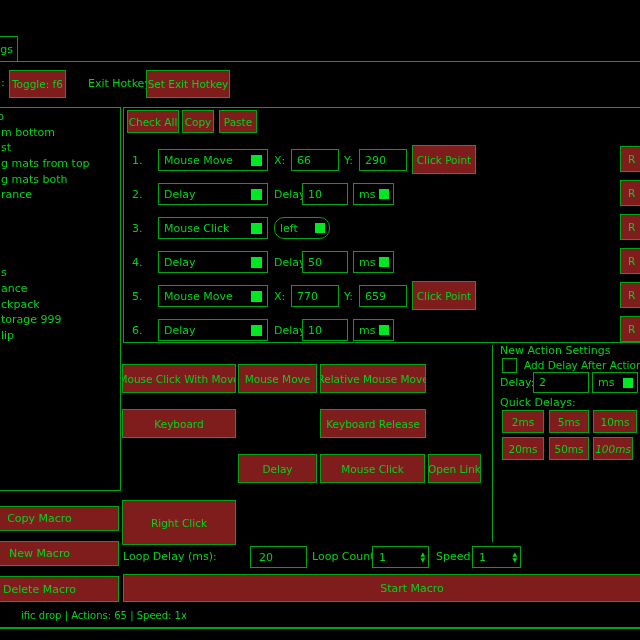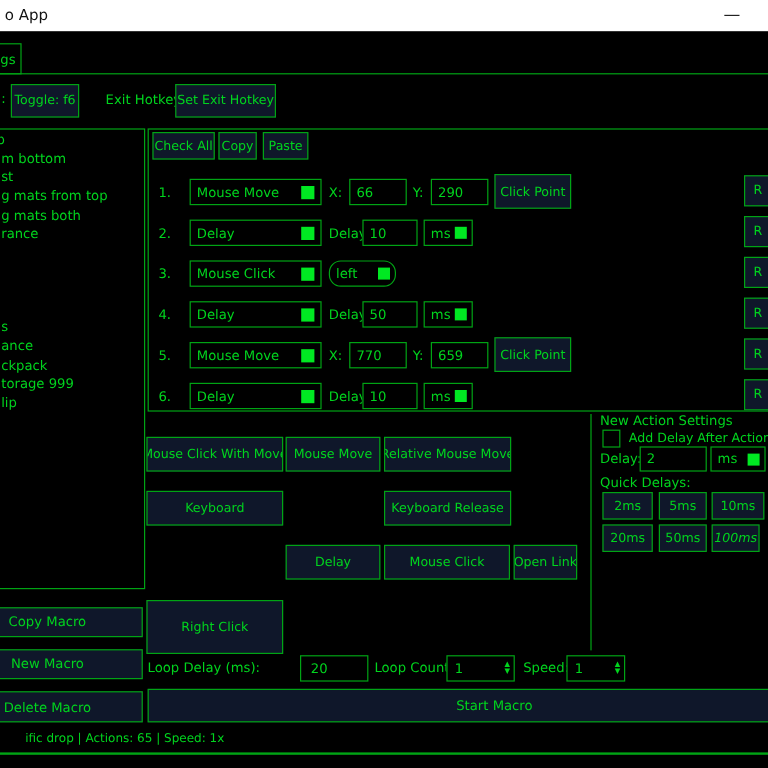--- a/index.html
+++ b/index.html
@@ -14,21 +14,21 @@
   }
   .titlebar{position:absolute;left:0;top:0;width:640px;height:26px;background:#ffffff;}
   .title{position:absolute;left:4px;top:5px;font-size:12.5px;color:#111;white-space:nowrap;}
   .minbtn{position:absolute;left:596px;top:1px;width:28px;height:24px;color:#222;
     font-size:14px;display:flex;align-items:center;justify-content:center;}
   .menu-tab{position:absolute;left:-10px;top:36px;width:28px;height:26px;border:1px solid var(--bd);
     box-sizing:border-box;background:#000;color:var(--tx);font-size:11px;
     display:flex;align-items:center;justify-content:flex-end;padding-right:4px;}
   .menu-line{position:absolute;left:0;top:61px;width:640px;height:1px;background:var(--bd);}
   .lbl{position:absolute;color:var(--tx);font-size:11px;white-space:nowrap;}
-  .btn{position:absolute;border:1px solid var(--bd);box-sizing:border-box;background:#0f172a;color:var(--tx);
+  .btn{position:absolute;border:1px solid var(--bd);box-sizing:border-box;background:#7f1d1d;color:var(--tx);
     font-size:10.5px;display:flex;align-items:center;justify-content:center;white-space:nowrap;overflow:hidden;}
   .box{position:absolute;border:1px solid var(--bd);box-sizing:border-box;background:#000;color:var(--tx);
     font-size:11px;display:flex;align-items:center;padding-left:5px;white-space:nowrap;overflow:hidden;}
   .dd{padding-right:20px;}
   .sq{position:absolute;right:5px;top:50%;margin-top:-5.5px;width:11px;height:11px;background:var(--sq);}
   .sq-sm{right:4px;width:10px;height:10px;margin-top:-5px;}
   .sidebar{position:absolute;left:-10px;top:107px;width:131px;height:384px;border:1px solid var(--bd);
     box-sizing:border-box;background:#000;overflow:hidden;padding-top:1px;}
   .sb-item{height:15.65px;line-height:15.65px;font-size:11px;color:var(--tx);padding-left:10px;
     white-space:nowrap;overflow:hidden;}
@@ -43,24 +43,20 @@
     box-sizing:border-box;background:#000;}
   .arrows{position:absolute;right:3px;top:4px;display:flex;flex-direction:column;align-items:center;
     line-height:1;font-size:6px;color:var(--tx);}
   .status{position:absolute;left:1px;top:610px;font-size:10px;color:var(--tx);white-space:nowrap;margin-left:20px;}
 </style>
 </head>
 <body>
 
 <div id="screen">
 
-  <div class="titlebar">
-    <span class="title">o App</span>
-    <span class="minbtn">—</span>
-  </div>
 
   <div class="menu-tab">gs</div>
   <div class="menu-line"></div>
 
   <span class="lbl" style="left:1px;top:76px;">:</span>
   <div class="btn" style="left:9px;top:70px;width:57px;height:28px;">Toggle: f6</div>
   <span class="lbl" style="left:88px;top:77px;">Exit Hotkey:</span>
   <div class="btn" style="left:146px;top:70px;width:84px;height:28px;">Set Exit Hotkey</div>
 
   <div class="sidebar">

